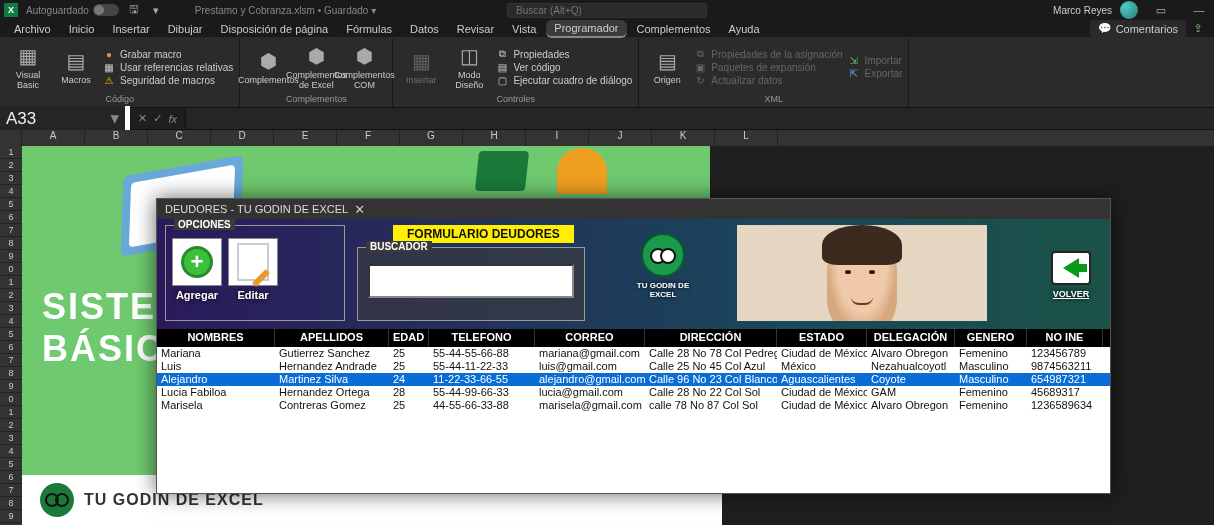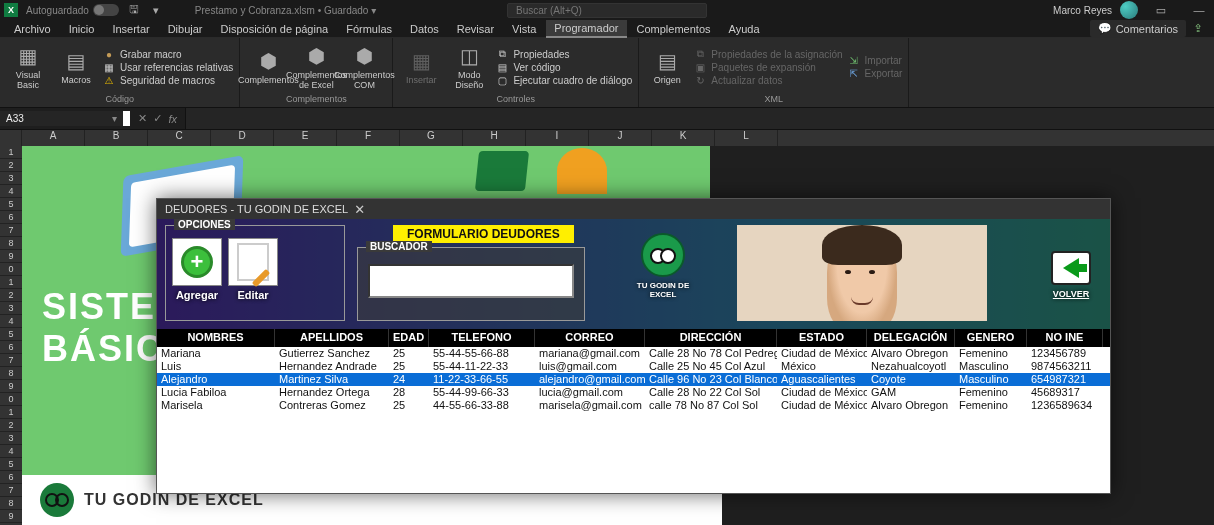--- a/index.html
+++ b/index.html
@@ -17,21 +17,21 @@
 .titlebar .search { position: absolute; left: 50%; transform: translateX(-50%); }
 .titlebar .search input { background: #2a2a2a; border: 1px solid #333; color: #888; padding: 1px 8px; font-size: 10px; width: 200px; border-radius: 2px; }
 .titlebar .right { position: absolute; right: 0; display: flex; align-items: center; gap: 8px; }
 .titlebar .user { color: #ccc; font-size: 10px; }
 .titlebar .avatar { width: 18px; height: 18px; border-radius: 50%; background: radial-gradient(circle at 30% 30%, #4ecdc4, #2a7a7a); }
 .titlebar .winbtn { width: 30px; height: 20px; display: flex; align-items: center; justify-content: center; color: #aaa; }
 
 
 .menubar { height: 18px; background: #1a1a1a; display: flex; align-items: center; padding: 0 6px; gap: 2px; font-size: 11px; border-bottom: 1px solid #2a2a2a; }
 .menubar .menu-item { padding: 2px 8px; color: #ccc; cursor: pointer; }
-.menubar .menu-item.active { background: #3b3b3b; border-bottom: 2px solid #888; }
+.menubar .menu-item.active { background: #3b3b3b; border-bottom: 2px solid #888; border-radius: 6px; }
 .menubar .spacer { flex: 1; }
 .menubar .comments-btn { background: #2a2a2a; padding: 2px 8px; border-radius: 2px; display: flex; align-items: center; gap: 4px; color: #ccc; }
 .menubar .share-btn { width: 20px; color: #85c47e; text-align: center; }
 
 
 .ribbon { height: 70px; background: #2b2b2b; display: flex; border-bottom: 1px solid #111; }
 .ribbon-group { border-right: 1px solid #1a1a1a; padding: 2px 6px; display: flex; flex-direction: column; justify-content: space-between; }
 .ribbon-group .label { text-align: center; font-size: 9px; color: #999; padding-bottom: 1px; }
 .ribbon-group .content { display: flex; gap: 4px; flex: 1; }
 .ribbon-big-btn { display: flex; flex-direction: column; align-items: center; justify-content: center; width: 44px; color: #ccc; font-size: 9px; text-align: center; gap: 2px; }
@@ -40,21 +40,21 @@
 .ribbon-small { font-size: 10px; color: #ccc; display: flex; align-items: center; gap: 4px; white-space: nowrap; }
 .ribbon-small.dim { color: #666; }
 .ribbon-small .ico { width: 14px; text-align: center; }
 .ribbon-small .ico.warn { color: #e6b800; }
 .ribbon-small .ico.green { color: #6fbf6f; }
 .ribbon-small .ico.brown { color: #c49b57; }
 .ribbon-small .ico.blue { color: #6fa8e6; }
 
 
 .fbar { height: 22px; background: #1e1e1e; display: flex; align-items: center; border-bottom: 1px solid #111; }
-.namebox { width: 130px; background: #252525; color: #eee; font-size: 10px; padding: 2px 6px; border-right: 7px solid #ffffff; display: flex; align-items: center; justify-content: space-between; }
+.namebox { width: 130px; background: #252525; color: #eee; font-size: 17px; padding: 2px 6px; border-right: 5px solid #ffffff; display: flex; align-items: center; justify-content: space-between; }
 .namebox .dd { color: #888; }
 .fx-icons { display: flex; gap: 6px; padding: 0 8px; color: #888; border-right: 1px solid #111; align-items: center; height: 100%; }
 .fx-icons .fx { font-style: italic; }
 .formula-input { flex: 1; background: #252525; height: 100%; }
 
 
 .sheet-wrap { position: relative; height: 395px; background: #1f1f1f; }
 .col-headers { display: flex; height: 16px; background: #333; color: #ccc; font-size: 10px; }
 .col-headers .corner { width: 22px; border-right: 1px solid #222; }
 .col-headers .ch { flex: 1; text-align: center; border-right: 1px solid #222; max-width: 63px; }

